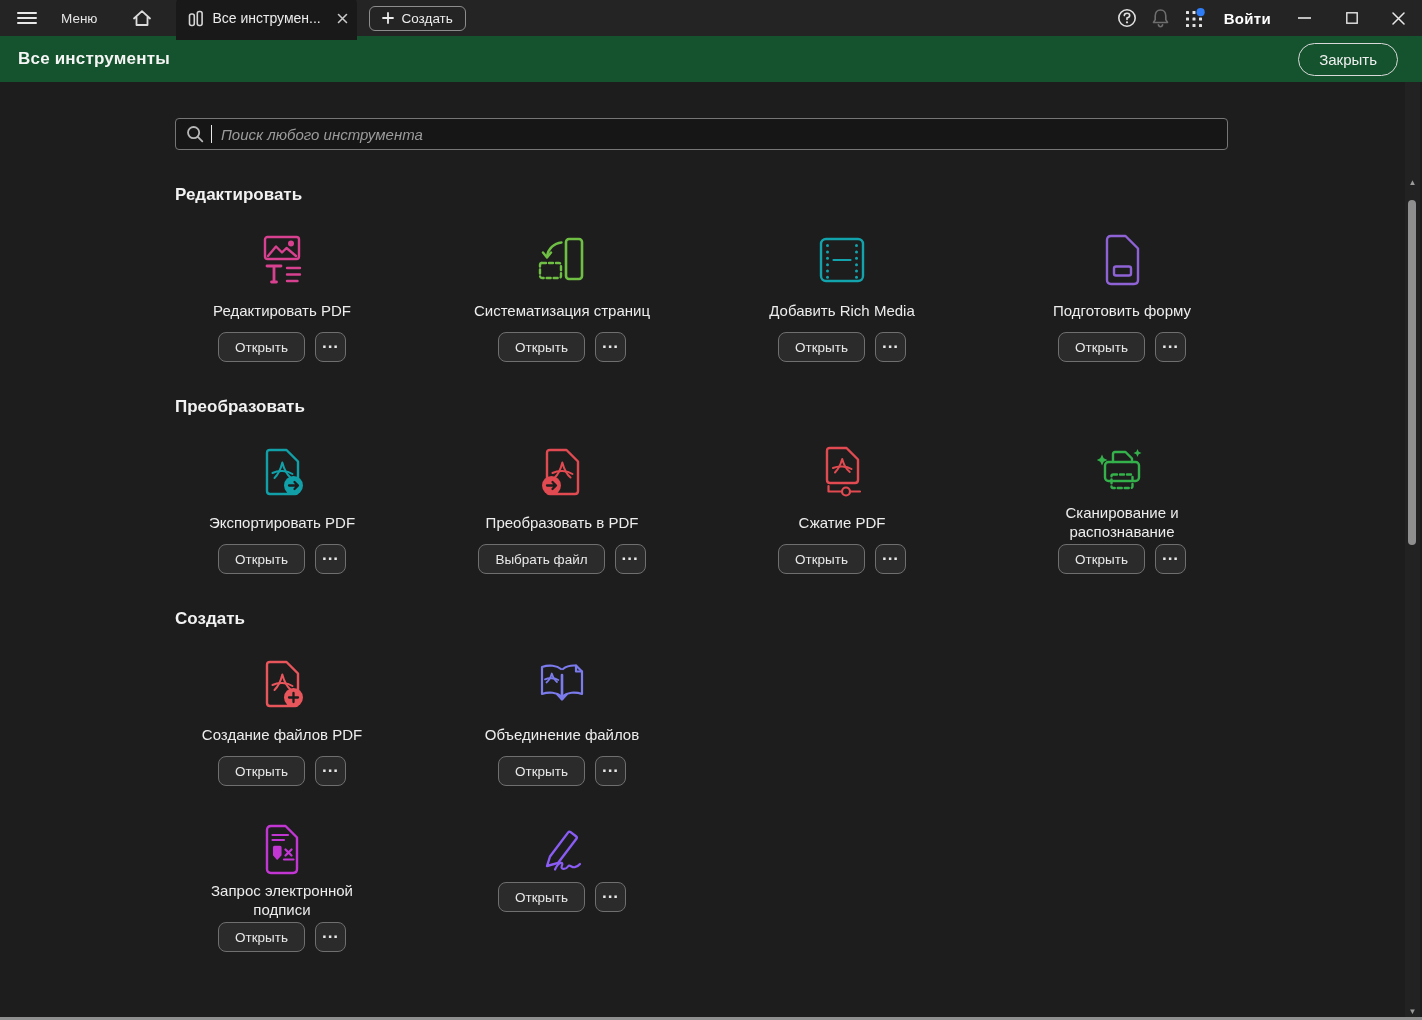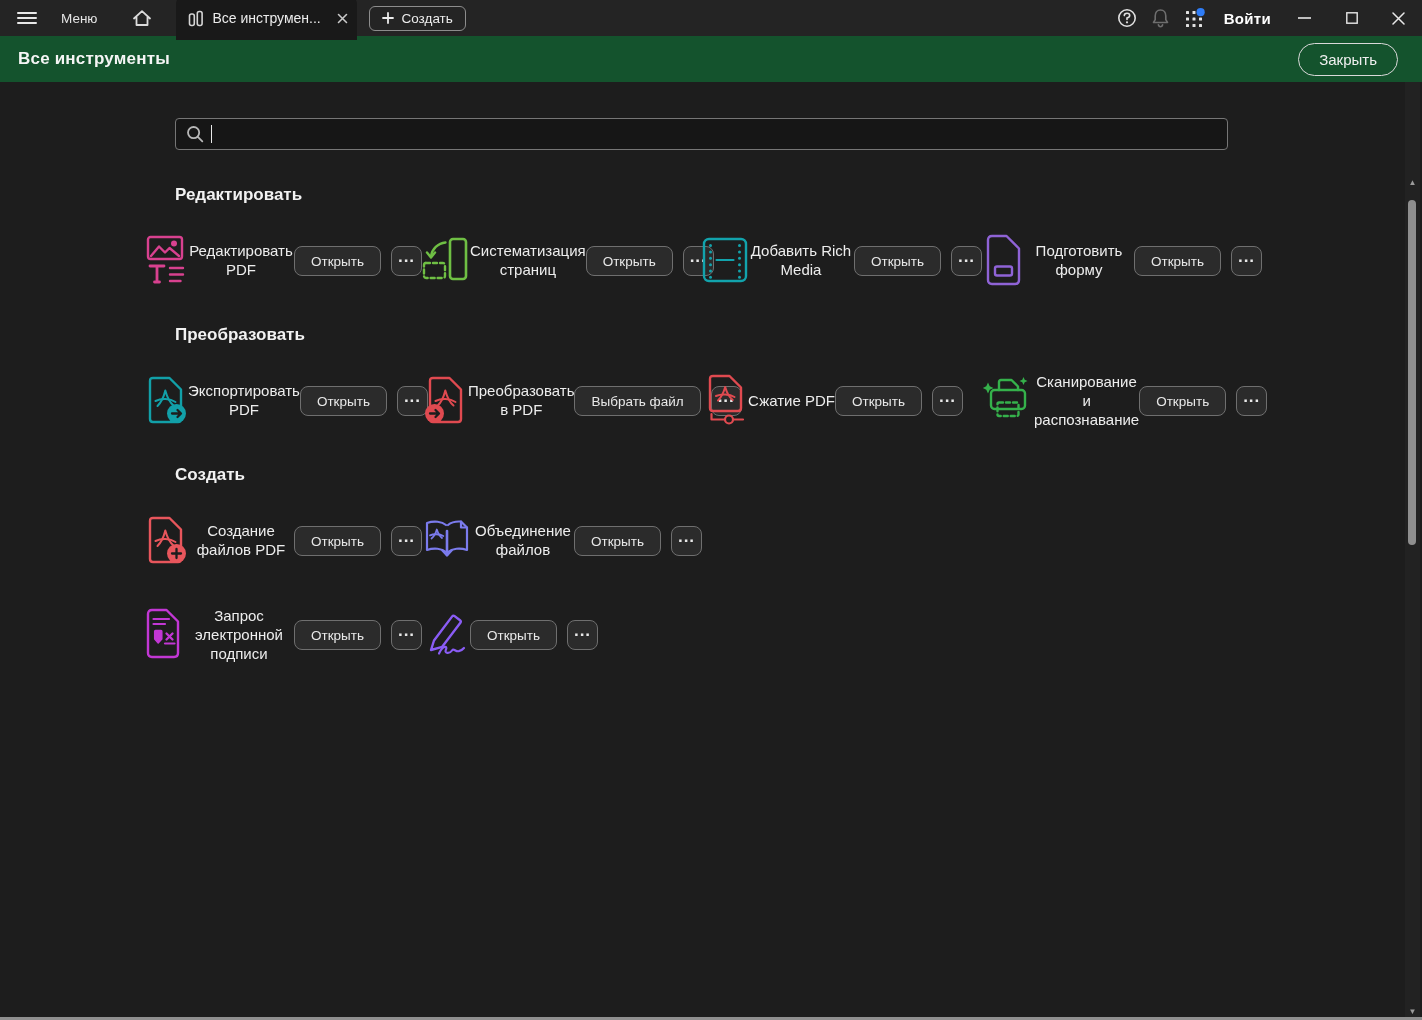--- a/index.html
+++ b/index.html
@@ -52,21 +52,21 @@
   .search-input {
     flex:1; background:transparent; border:none; outline:none; color:#e8e8e8;
     font-size:15px; font-family:inherit;
   }
   .search-input::placeholder { color:#9b9b9b; font-style:italic; opacity:1; }
 
   .section { margin-left:142px; margin-top:34px; }
   .section.first { }
   .section-title { font-size:17px; font-weight:bold; color:#f2f2f2; height:22px; line-height:22px; margin-left:33px; }
   .tools-row { display:grid; grid-template-columns:repeat(4,280px); margin-top:24px; }
-  .tool { display:flex; flex-direction:row; align-items:center; }
+  .tool { display:flex; flex-direction:column; align-items:center; }
   .tool-icon { height:60px; display:flex; align-items:center; justify-content:center; color:var(--icon-color,#ccc); }
   .tool-label {
     height:40px; display:flex; align-items:center; justify-content:center; text-align:center;
     font-size:15px; line-height:19px; color:#ededed; max-width:190px;
   }
   .tool-buttons { margin-top:2px; display:flex; gap:10px; justify-content:center; }
   .btn {
     height:30px; border:1px solid #6f6f6f; border-radius:8px; background:#2b2b2b;
     color:#e8e8e8; font-size:13.5px; font-family:inherit; display:flex; align-items:center;
     padding:0 16px; white-space:nowrap;
@@ -181,20 +181,21 @@
 <div class="content">
 
   <div class="search-wrap">
     <span>
       <svg width="18" height="18" viewBox="0 0 18 18">
           <circle cx="7.6" cy="7.6" r="5.6" stroke="#b8b8b8" stroke-width="1.8" fill="none"></circle>
           <path d="M11.8,11.8 L16.3,16.3" stroke="#b8b8b8" stroke-width="1.8" stroke-linecap="round"></path>
         </svg>
     </span>
     <span class="caret"></span>
+    <input class="search-input" type="text" placeholder="Поиск любого инструмента" style="">
   </div>
 
   <div class="section first">
     <div class="section-title">Редактировать</div>
     <div class="tools-row">
       <div class="tool" style="--icon-color: #d8418f;">
         <div class="tool-icon">
           <svg width="46" height="50" viewBox="0 0 46 50" fill="none" stroke="currentColor" stroke-width="2.4" stroke-linecap="round" stroke-linejoin="round">
             <rect x="6" y="2" width="34" height="22" rx="2.5"></rect>
             <circle cx="32" cy="8.5" r="3" fill="currentColor" stroke="none"></circle>

